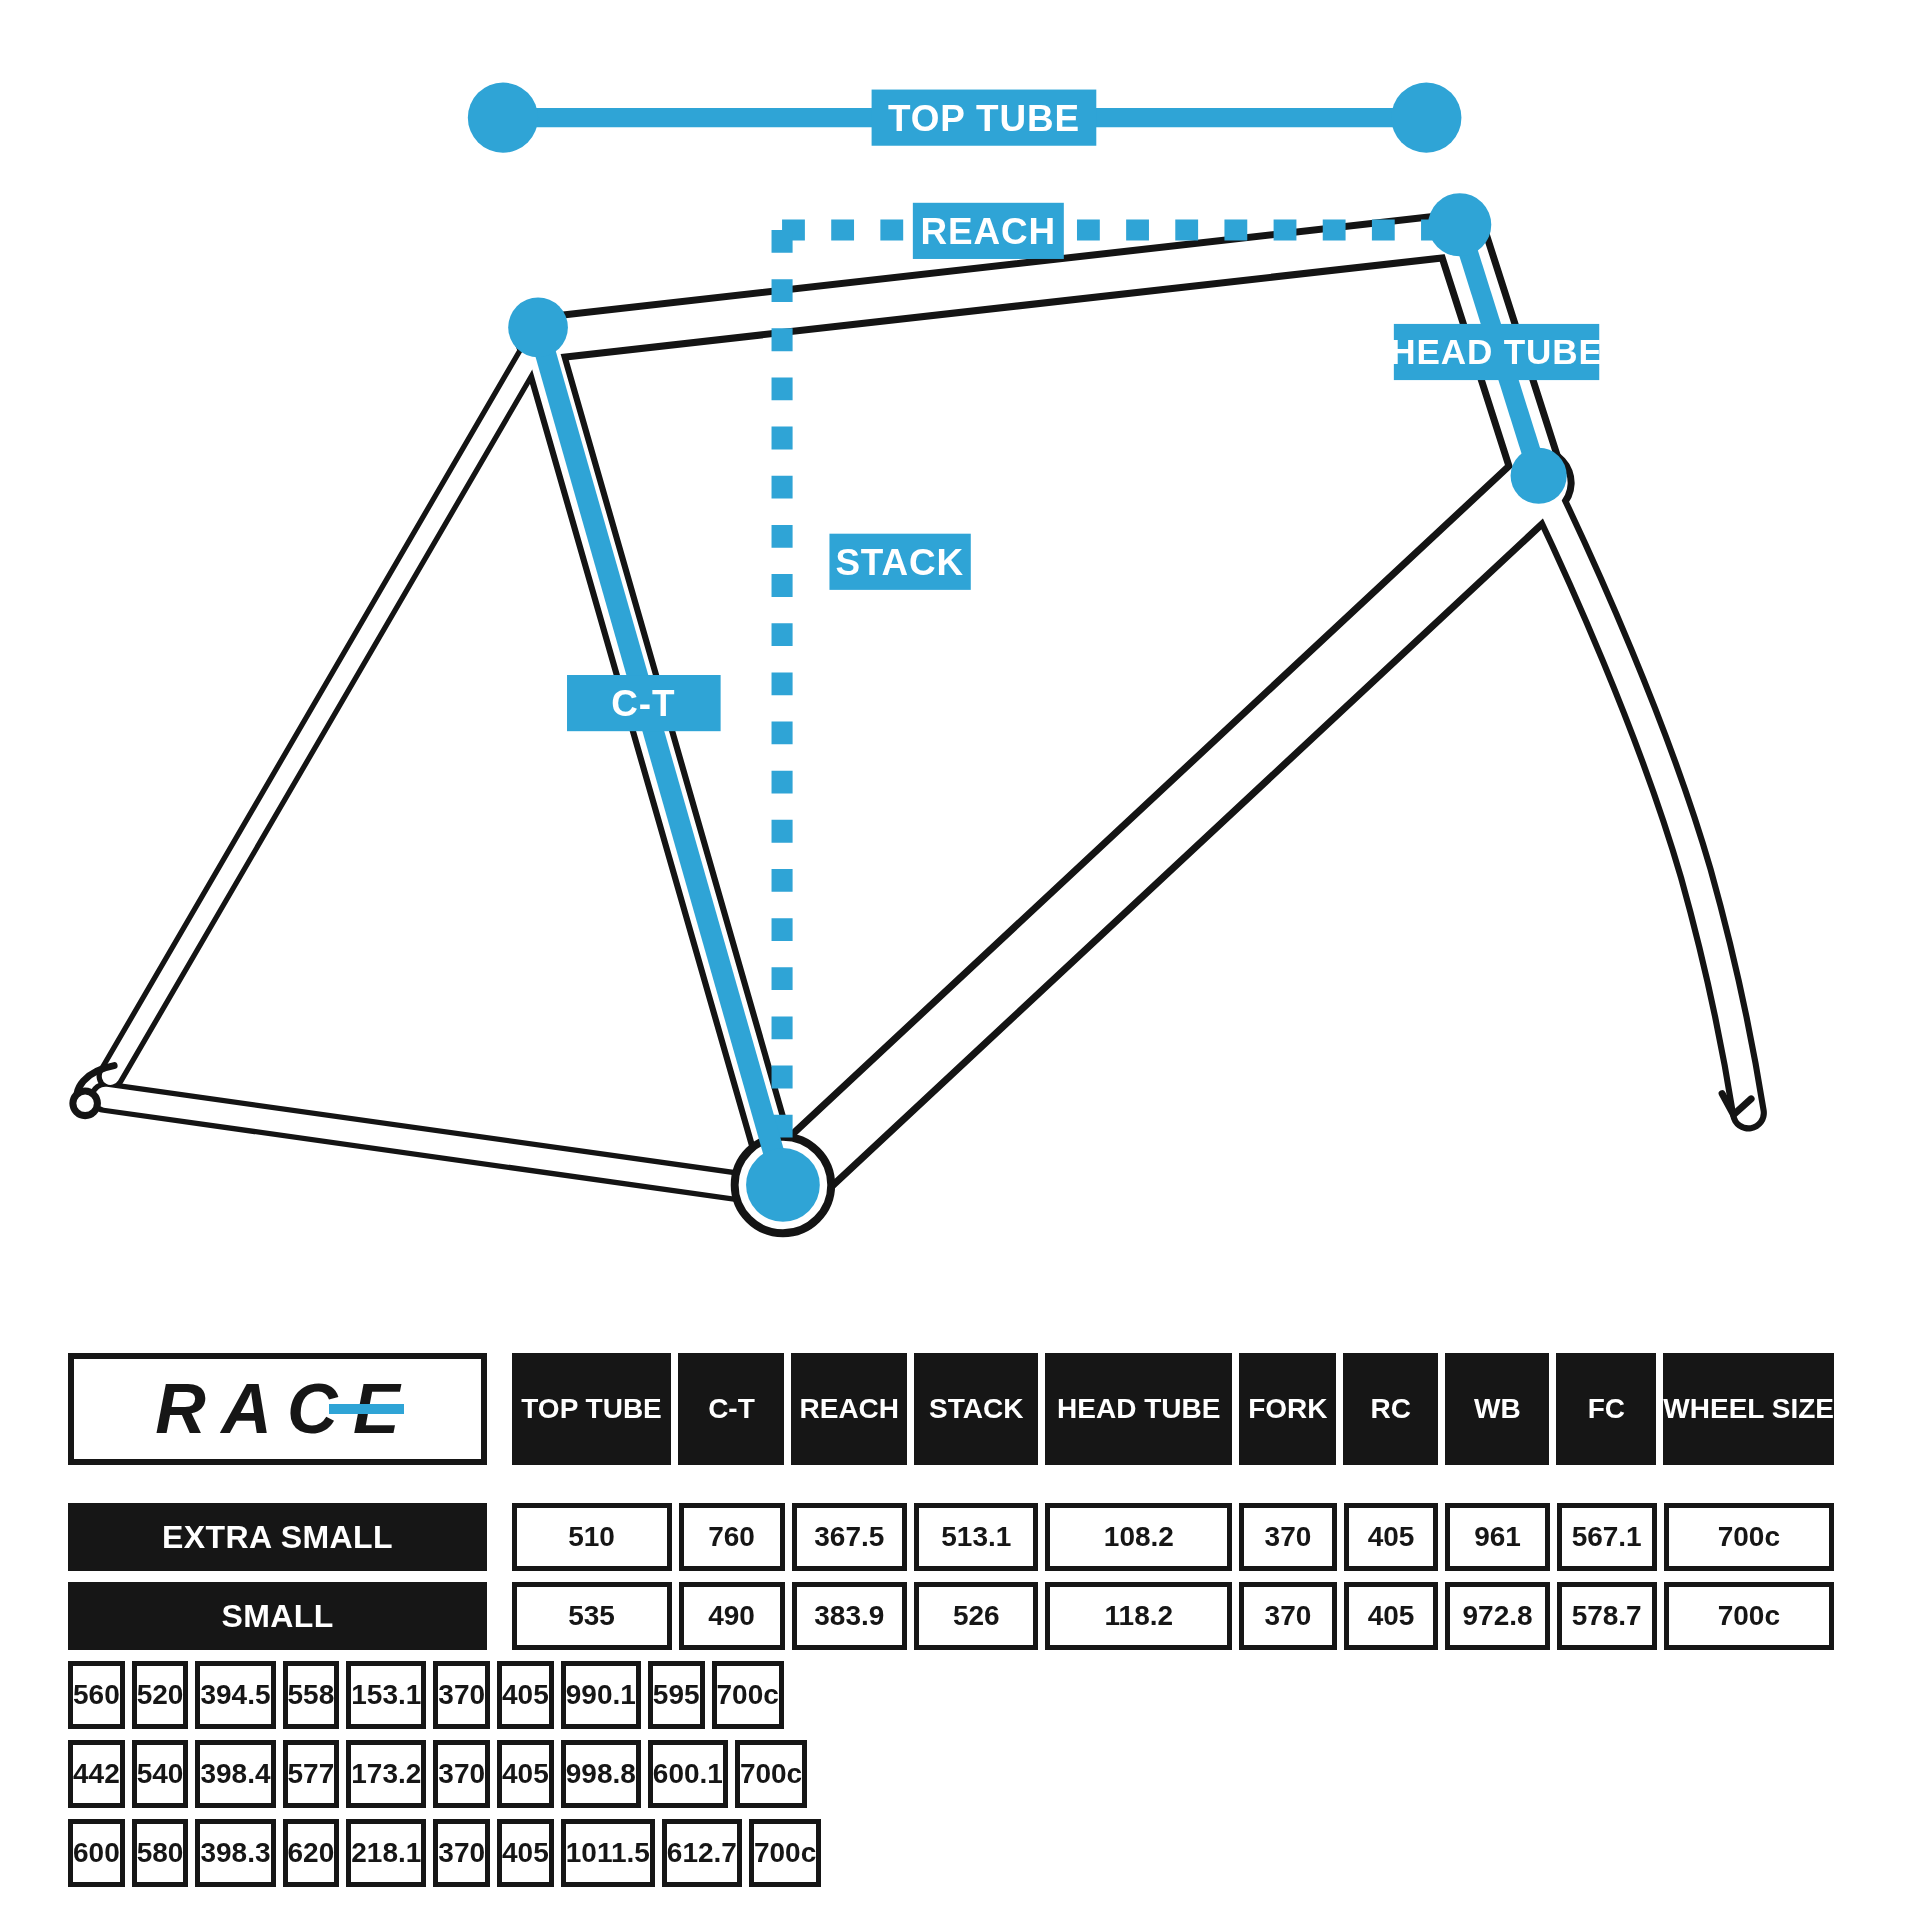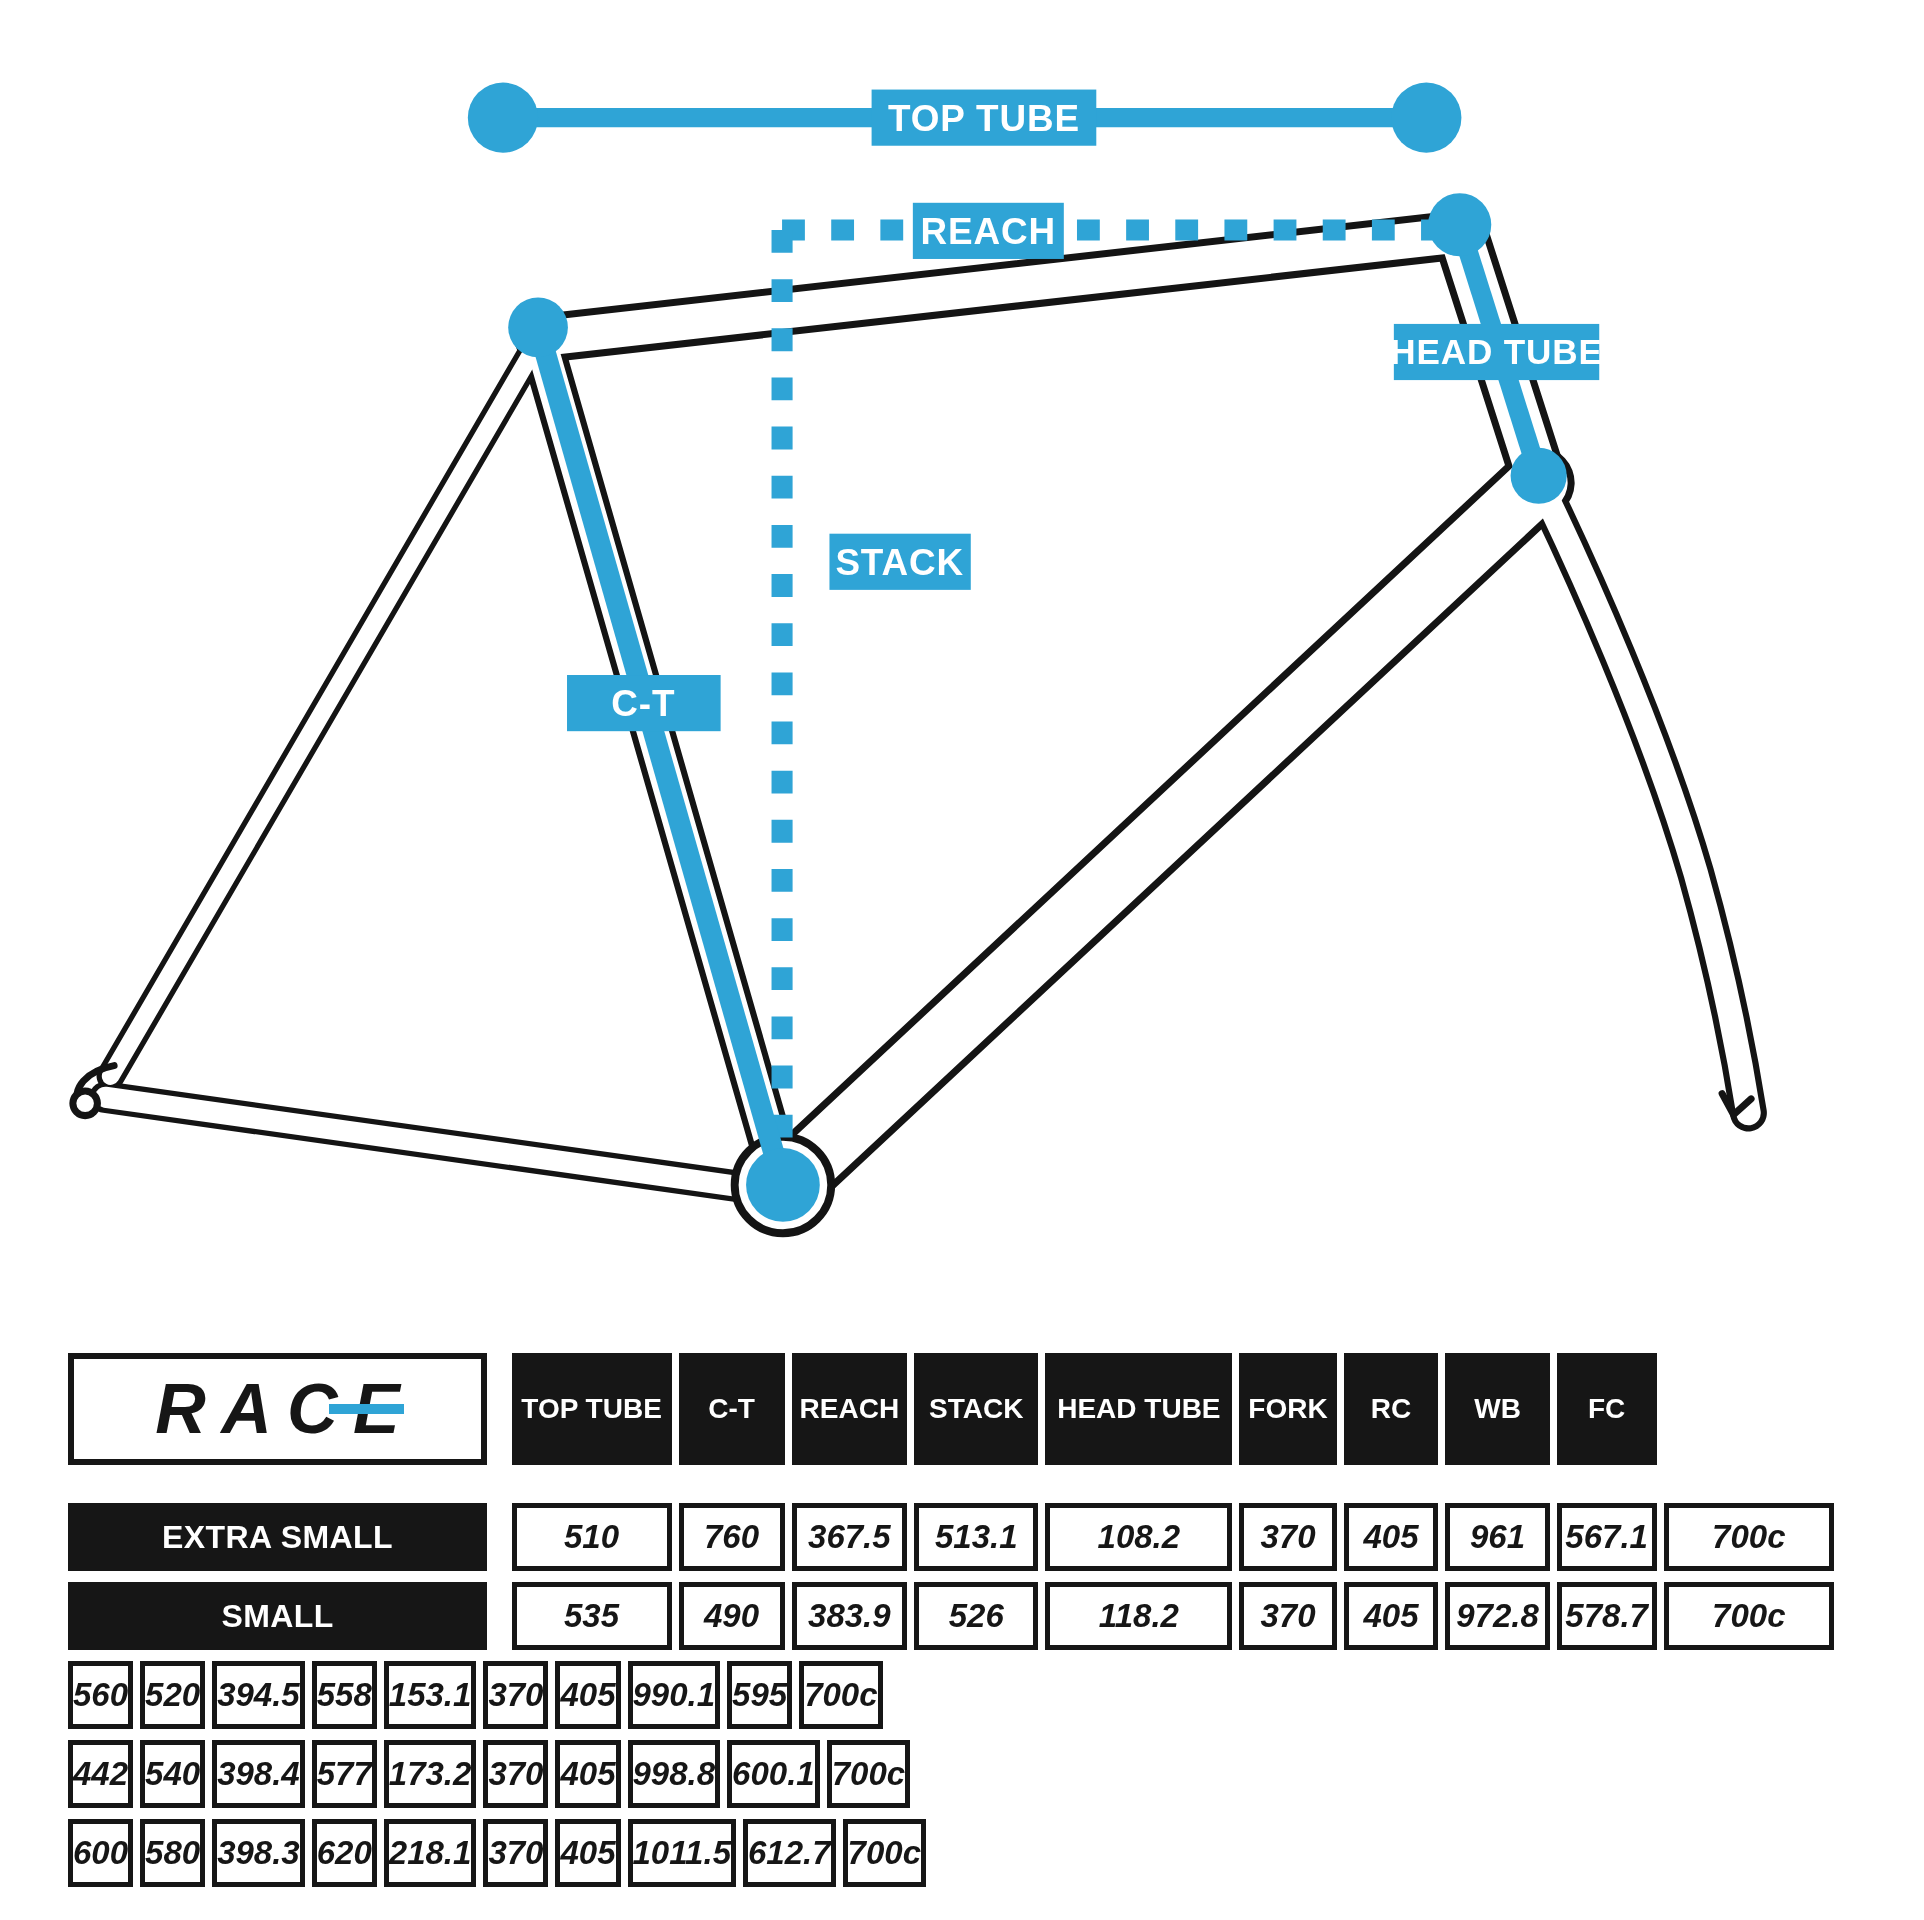--- a/index.html
+++ b/index.html
@@ -47,21 +47,21 @@
   .trow:first-child { margin-top:38px; }
   .size-box {
     height:68px; background:var(--ink); color:#fff;
     display:flex; align-items:center; justify-content:center;
     font-size:32px; font-weight:bold; letter-spacing:0.4px; white-space:nowrap;
   }
   .vcell {
     height:68px; box-sizing:border-box; background:#fff;
     border:5.3px solid var(--ink);
     display:flex; align-items:center; justify-content:center;
-    font-size:33px; font-weight:bold; color:var(--ink); white-space:nowrap;font-style:italic;
+    font-size:28px; font-weight:bold; color:var(--ink); white-space:nowrap;
   }
 </style>
 </head>
 <body>
 
 <div class="page">
 
   <svg class="diagram" width="1924" height="1343" viewBox="0 0 2192 1530" aria-hidden="true">
 
     <g stroke="#141414" fill="none" stroke-linecap="round" stroke-linejoin="round">
@@ -143,20 +143,21 @@
       <div class="cols">
           <div class="hcell">TOP TUBE</div>
           <div class="hcell">C-T</div>
           <div class="hcell">REACH</div>
           <div class="hcell">STACK</div>
           <div class="hcell">HEAD TUBE</div>
           <div class="hcell">FORK</div>
           <div class="hcell">RC</div>
           <div class="hcell">WB</div>
           <div class="hcell">FC</div>
+          <div class="hcell">WHEEL SIZE</div>
         </div>
     </div>
     <div>
         <div class="grid-row trow">
           <div class="size-box">EXTRA SMALL</div>
           <div class="cols">
             <div class="vcell">510</div>
             <div class="vcell">760</div>
             <div class="vcell">367.5</div>
             <div class="vcell">513.1</div>

